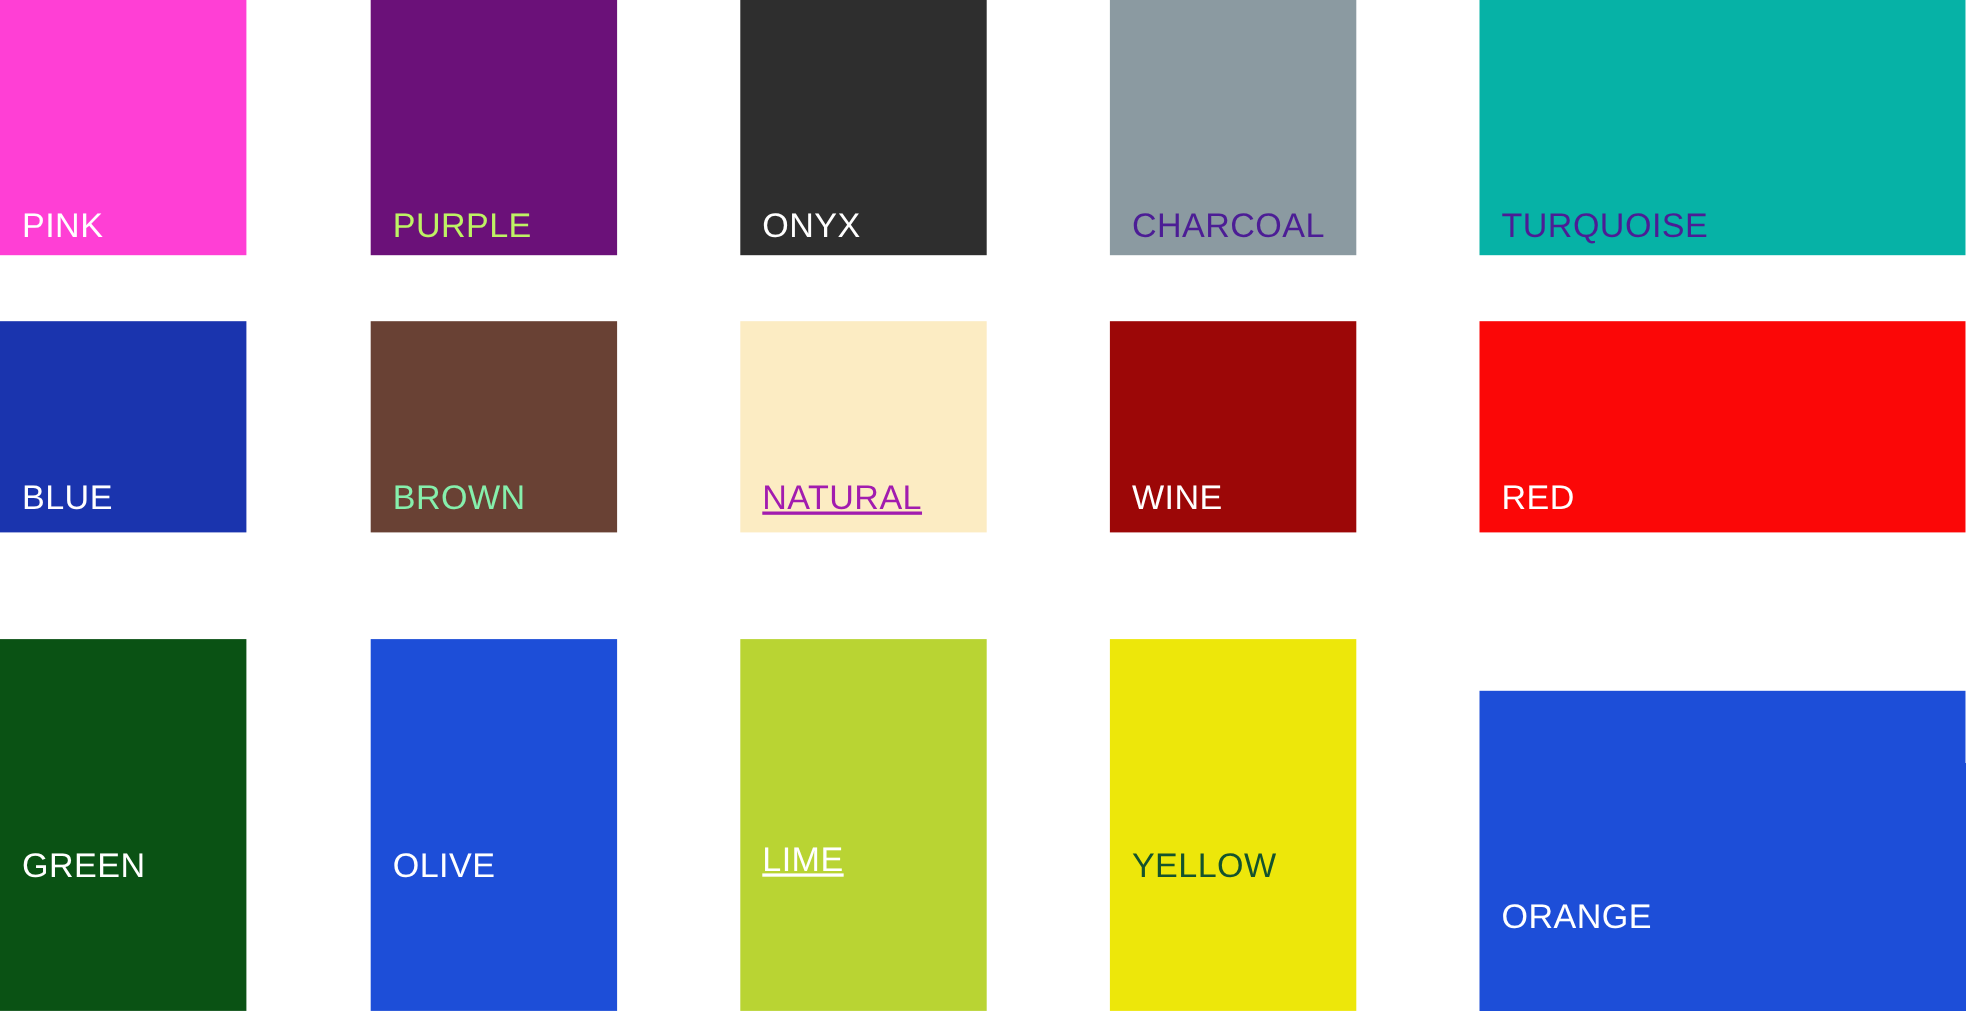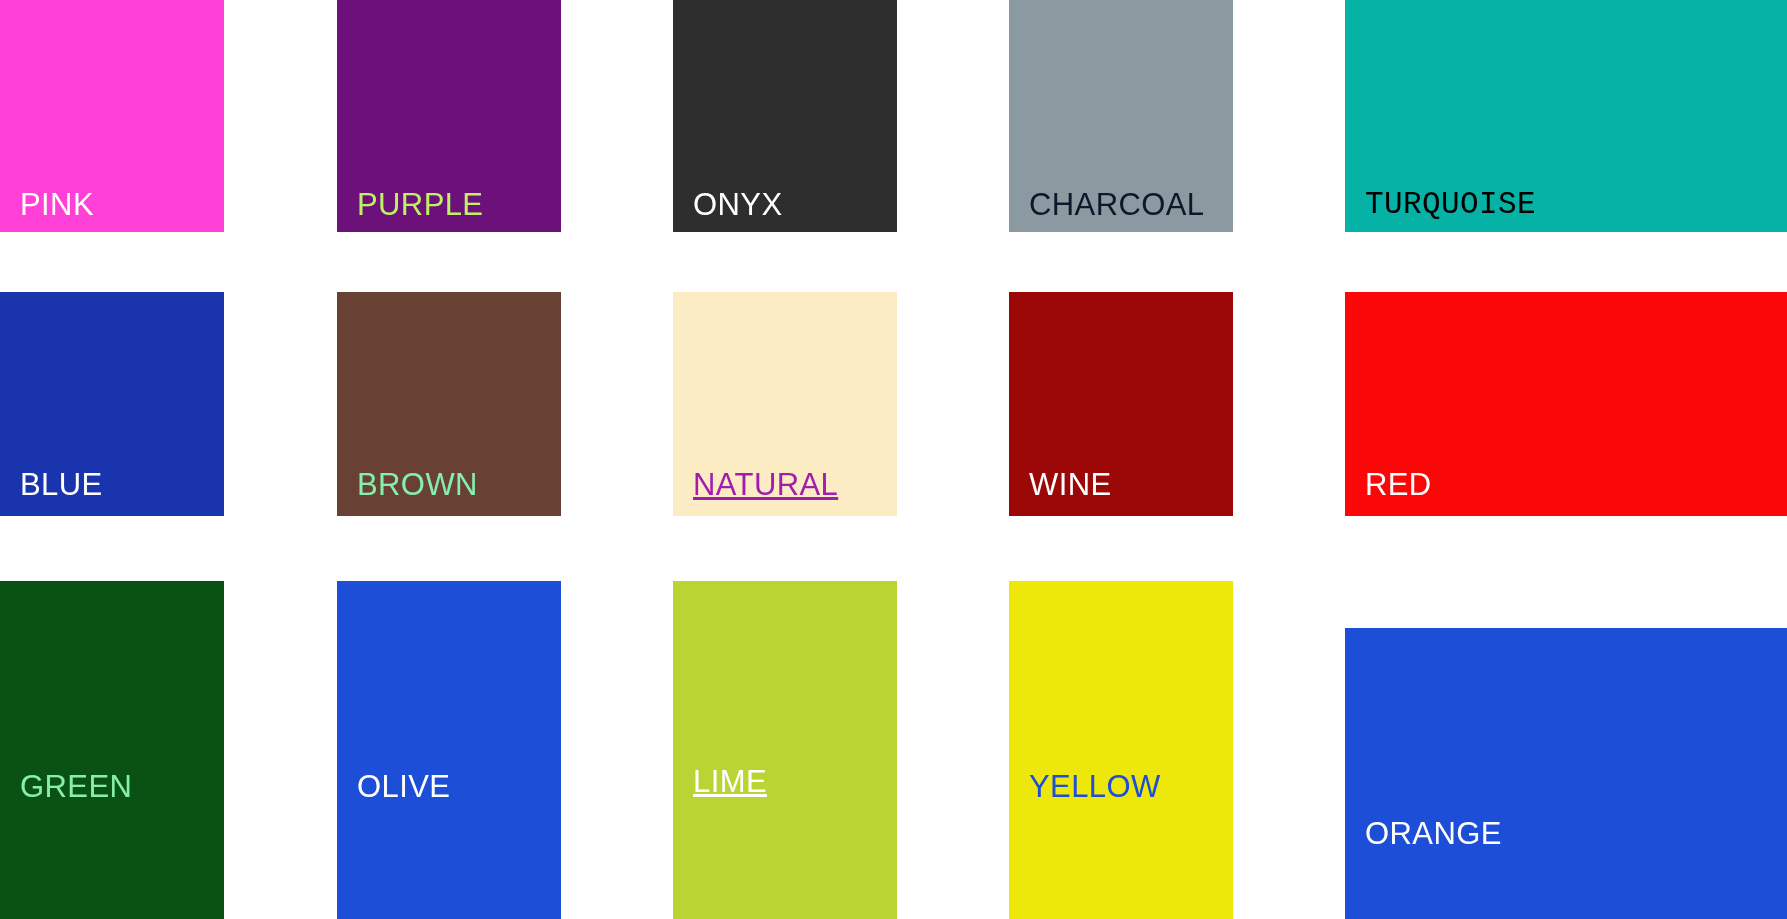--- a/index.html
+++ b/index.html
@@ -46,21 +46,21 @@
   .col-3 { left: 1009px; }
   .col-4 { left: 1345px; }
 
   
   .col-0 { left: 0px; width: 224px; }
   
   .col-4 { width: 442px; }
 
   
   .row-0 { top: -25px; height: 257px; }
-  .row-1 { top: 292px; height: 224px; }
+  .row-1 { top: 292px; height: 192px; }
   .row-2 { top: 581px; height: 338px; }
 
   .row-0 .swatch-label { bottom: 12px; }
   .row-1 .swatch-label { bottom: 16px; }
   .row-2 .swatch-label { bottom: 117px; }
 
   
   .swatch[data-name="swatch-lime"] .swatch-label { bottom: 122px; }
 </style>
 </head>
@@ -70,48 +70,48 @@
     <div class="swatch row-0 col-0" data-name="swatch-pink" style="background: rgb(255, 63, 213);">
       <span class="swatch-label" data-name="swatch-label-pink" style="color: rgb(255, 255, 255);">PINK</span>
     </div>
     <div class="swatch row-0 col-1" data-name="swatch-purple" style="background: rgb(107, 17, 121);">
       <span class="swatch-label" data-name="swatch-label-purple" style="color: #bef264;">PURPLE</span>
     </div>
     <div class="swatch row-0 col-2" data-name="swatch-onyx" style="background: rgb(46, 46, 46);">
       <span class="swatch-label" data-name="swatch-label-onyx" style="color: rgb(255, 255, 255);">ONYX</span>
     </div>
     <div class="swatch row-0 col-3" data-name="swatch-charcoal" style="background: rgb(139, 154, 161);">
-      <span class="swatch-label" data-name="swatch-label-charcoal" style="color: #0f172a;">CHARCOAL</span>
+      <span class="swatch-label" data-name="swatch-label-charcoal" style="color: #4c1d95;">CHARCOAL</span>
     </div>
     <div class="swatch row-0 col-4" data-name="swatch-turquoise" style="background: rgb(6, 178, 166);">
-      <span class="swatch-label" data-name="swatch-label-turquoise" style="color: #000000; font-family: Liberation Mono, monospace;">TURQUOISE</span>
+      <span class="swatch-label" data-name="swatch-label-turquoise" style="color: #4c1d95;">TURQUOISE</span>
     </div>
     <div class="swatch row-1 col-0" data-name="swatch-blue" style="background: rgb(26, 52, 174);">
       <span class="swatch-label" data-name="swatch-label-blue" style="color: rgb(255, 255, 255);">BLUE</span>
     </div>
     <div class="swatch row-1 col-1" data-name="swatch-brown" style="background: rgb(105, 65, 52);">
       <span class="swatch-label" data-name="swatch-label-brown" style="color: #86efac;">BROWN</span>
     </div>
     <div class="swatch row-1 col-2" data-name="swatch-natural" style="background: rgb(252, 236, 195);">
       <span class="swatch-label" data-name="swatch-label-natural" style="color: #a21caf; text-decoration: underline;">NATURAL</span>
     </div>
     <div class="swatch row-1 col-3" data-name="swatch-wine" style="background: rgb(156, 7, 7);">
       <span class="swatch-label" data-name="swatch-label-wine" style="color: rgb(255, 255, 255);">WINE</span>
     </div>
     <div class="swatch row-1 col-4" data-name="swatch-red" style="background: rgb(251, 7, 7);">
       <span class="swatch-label" data-name="swatch-label-red" style="color: rgb(255, 255, 255);">RED</span>
     </div>
     <div class="swatch row-2 col-0" data-name="swatch-green" style="background: rgb(10, 82, 20);">
-      <span class="swatch-label" data-name="swatch-label-green" style="color: #86efac;">GREEN</span>
+      <span class="swatch-label" data-name="swatch-label-green" style="color: #ffffff;">GREEN</span>
     </div>
     <div class="swatch row-2 col-1" data-name="swatch-olive" style="background: #1d4ed8;">
       <span class="swatch-label" data-name="swatch-label-olive" style="color: rgb(255, 255, 255);">OLIVE</span>
     </div>
     <div class="swatch row-2 col-2" data-name="swatch-lime" style="background: rgb(185, 212, 51);">
       <span class="swatch-label" data-name="swatch-label-lime" style="color: rgb(255, 255, 255); text-decoration: underline;">LIME</span>
     </div>
     <div class="swatch row-2 col-3" data-name="swatch-yellow" style="background: rgb(237, 231, 10);">
-      <span class="swatch-label" data-name="swatch-label-yellow" style="color: #1d4ed8;">YELLOW</span>
+      <span class="swatch-label" data-name="swatch-label-yellow" style="color: #14532d;">YELLOW</span>
     </div>
     <div class="swatch row-2 col-4" data-name="swatch-orange" style="background: #1d4ed8; margin-top: 47px;">
       <span class="swatch-label" data-name="swatch-label-orange" style="color: rgb(255, 255, 255);">ORANGE</span>
     </div>
   </div>
 
 </body></html>

